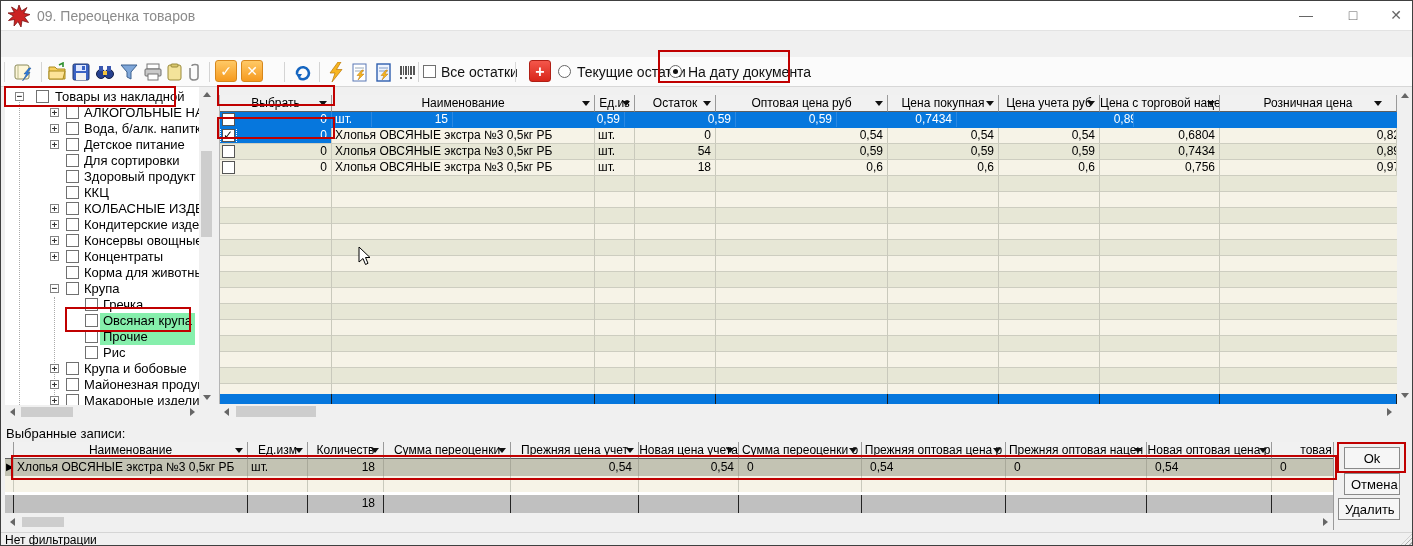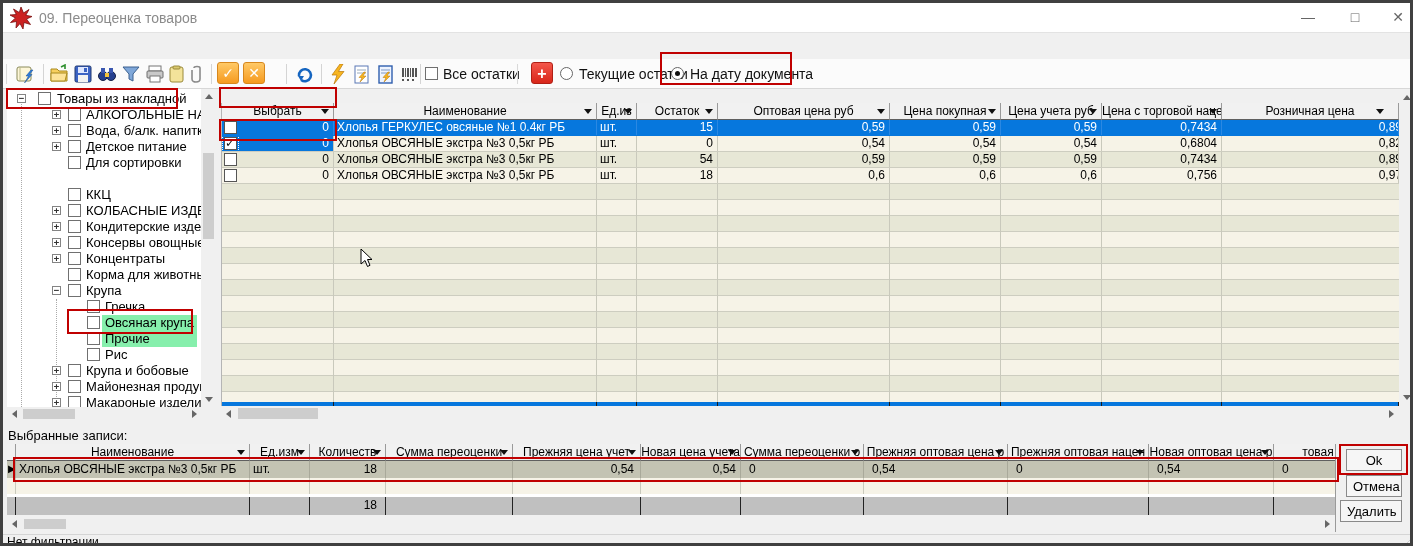--- a/index.html
+++ b/index.html
@@ -1,17 +1,17 @@
 <!DOCTYPE html>
 <html><head>
 <meta charset="utf-8">
 <style>
   html,body{margin:0;padding:0;background:#cfd8cf;}
   *{box-sizing:border-box;}
-  #win{position:relative;width:1413px;height:546px;background:#F0F0F0;border:3px solid #404040;
+  #win{position:relative;width:1413px;height:546px;background:#F0F0F0;border:1px solid #404040;
        font-family:"Liberation Sans","DejaVu Sans",sans-serif;font-size:12px;color:#000;overflow:hidden;}
   .abs{position:absolute;}
   
   .titlebar{left:0;top:0;width:100%;height:30px;background:#fff;border-bottom:1px solid #e3e3e3;}
   .title-txt{position:absolute;left:36px;top:7px;color:#8b8b8b;font-size:14px;}
   .wbtn{position:absolute;top:0;width:34px;height:29px;text-align:center;line-height:29px;color:#666;font-size:14px;}
   .menubar{left:0;top:30px;width:100%;height:26px;background:#fff;border-bottom:1px solid #ddd;}
   .mitem{position:absolute;top:4px;height:19px;line-height:19px;padding:0 6px;font-size:14px;color:#111;}
   .grip{position:absolute;width:3px;border-left:1px solid #d9d9d9;border-right:1px solid #fdfdfd;}
   .toolbar{left:0;top:56px;width:100%;height:30px;background:#fbfbfb;border-bottom:1px solid #d7d7d7;}
@@ -36,21 +36,21 @@
   .dot{border-left:1px dotted #aaa;width:1px;}
   
   .sb{background:#f0f0f0;}
   .sbb{position:absolute;background:#f0f0f0;display:flex;align-items:center;justify-content:center;}
   .thumb{position:absolute;background:#cdcdcd;}
   .tri-l{width:0;height:0;border-top:4px solid transparent;border-bottom:4px solid transparent;border-right:5px solid #666;}
   .tri-r{width:0;height:0;border-top:4px solid transparent;border-bottom:4px solid transparent;border-left:5px solid #666;}
   .tri-u{width:0;height:0;border-left:4px solid transparent;border-right:4px solid transparent;border-bottom:5px solid #666;}
   .tri-d{width:0;height:0;border-left:4px solid transparent;border-right:4px solid transparent;border-top:5px solid #666;}
   
-  .gridwrap{left:218px;top:100px;width:1178px;height:316px;background:#fff;overflow:hidden;border-left:1px solid #b5b5b5;}
+  .gridwrap{left:218px;top:94px;width:1178px;height:316px;background:#fff;overflow:hidden;border-left:1px solid #b5b5b5;}
   .hrow{display:flex;height:17px;}
   .hc{position:relative;background:#F1F1F1;border-right:1px solid #9a9a9a;border-bottom:1px solid #5f5f5f;
       text-align:center;line-height:16px;overflow:hidden;white-space:nowrap;flex:none;}
   .sarr{position:absolute;right:4px;top:6px;border-left:4px solid transparent;border-right:4px solid transparent;border-top:5px solid #111;}
   .mrow{display:flex;height:16px;line-height:15px;border-bottom:1px solid #cdcdc0;background:#F6F3E7;}
   .mrow.alt{background:#E7E7D6;}
   .mrow.sel{background:#0677DD;color:#fff;border-bottom:1px solid #0677DD;}
   .gc{flex:none;overflow:hidden;white-space:nowrap;border-right:1px solid #c9c9bc;}
   .sel .gc{border-right:1px solid #2b88e2;}
   .num{text-align:right;padding-right:4px;}
@@ -254,20 +254,24 @@
     </div>
     <div class="titem" style="left:0;top:50px;width:194px">
       <span class="exp" style="left:45px">+</span>
       <span class="tcb" style="left:61px"></span>
       <span class="tlabel" style="left:76px">Детское питание</span>
     </div>
     <div class="titem" style="left:0;top:66px;width:194px">
       <span class="tcb" style="left:61px"></span>
       <span class="tlabel" style="left:76px">Для сортировки</span>
     </div>
+    <div class="titem" style="left:0;top:82px;width:194px">
+      <span class="tcb" style="left:61px"></span>
+      <span class="tlabel" style="left:76px">Здоровый продукт</span>
+    </div>
     <div class="titem" style="left:0;top:98px;width:194px">
       <span class="tcb" style="left:61px"></span>
       <span class="tlabel" style="left:76px">ККЦ</span>
     </div>
     <div class="titem" style="left:0;top:114px;width:194px">
       <span class="exp" style="left:45px">+</span>
       <span class="tcb" style="left:61px"></span>
       <span class="tlabel" style="left:76px">КОЛБАСНЫЕ ИЗДЕЛИЯ</span>
     </div>
     <div class="titem" style="left:0;top:130px;width:194px">
@@ -358,21 +362,20 @@
       <div class="hc c6"><span>Цена учета руб</span><span class="sarr"></span></div>
       <div class="hc c7"><span>Цена с торговой наценк</span><span class="sarr"></span></div>
       <div class="hc c8"><span>Розничная цена</span><span class="sarr" style="right:14px"></span></div>
     </div>
 
     <div class="mrow sel">
       <div class="gc c0 selcell">
           <span class="rowcb"></span>
           <span class="v">0</span>
         </div>
-      <div class="gc c1 txt">Хлопья ГЕРКУЛЕС овсяные №1 0.4кг РБ</div>
       <div class="gc c2 txt">шт.</div>
       <div class="gc c3 num">15</div>
       <div class="gc c4 num">0,59</div>
       <div class="gc c5 num">0,59</div>
       <div class="gc c6 num">0,59</div>
       <div class="gc c7 num">0,7434</div>
       <div class="gc c8">
           <div class="num" style="width:184px">0,89</div>
         </div>
     </div>

